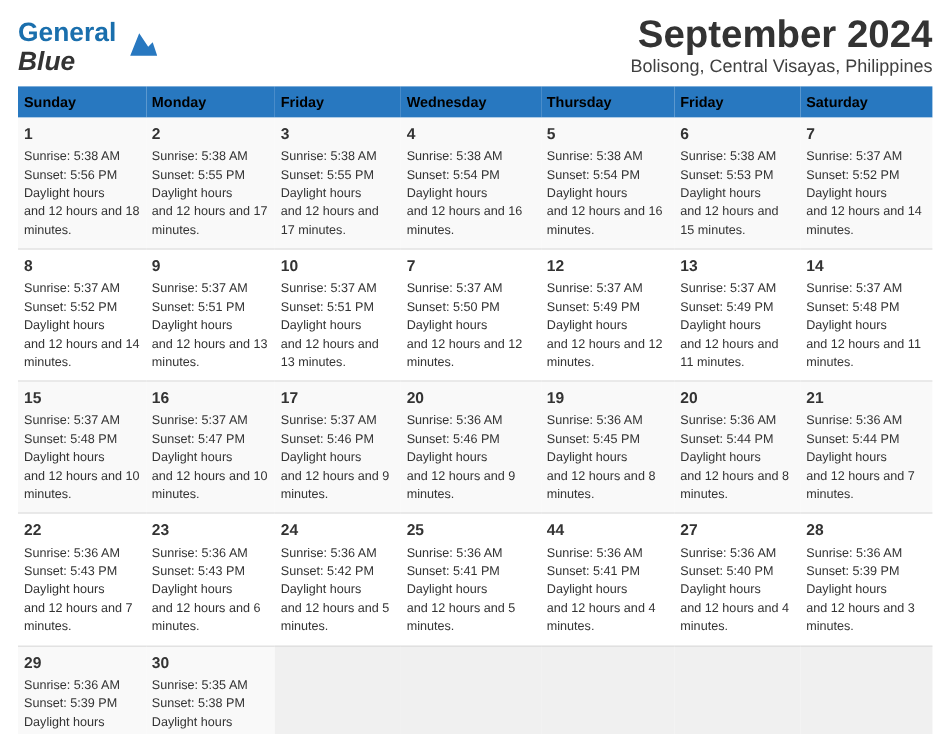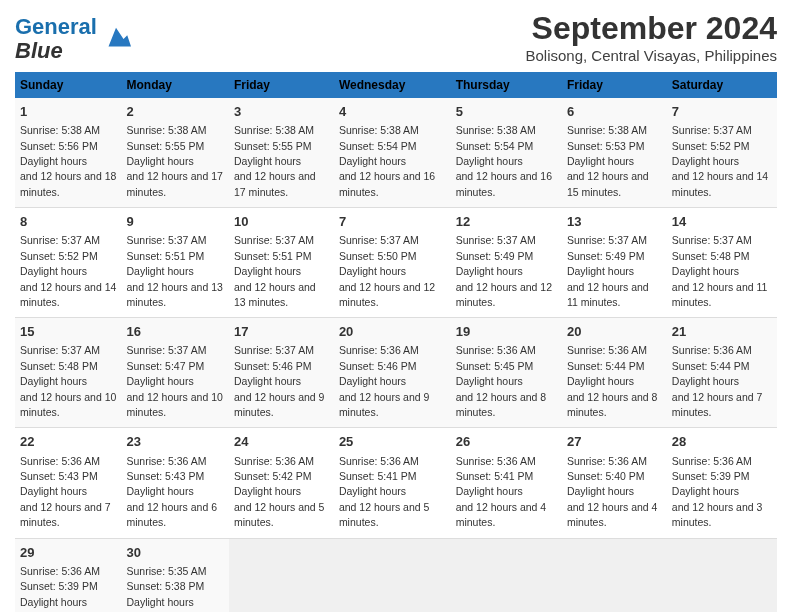--- a/index.html
+++ b/index.html
@@ -221,21 +221,21 @@
       </td>
         <td>
         <span class="day-num">24</span>
         <span class="cell-text">Sunrise: 5:36 AM<br>Sunset: 5:42 PM<br>Daylight hours<br>and 12 hours and 5 minutes.</span>
       </td>
         <td>
         <span class="day-num">25</span>
         <span class="cell-text">Sunrise: 5:36 AM<br>Sunset: 5:41 PM<br>Daylight hours<br>and 12 hours and 5 minutes.</span>
       </td>
         <td>
-        <span class="day-num">26</span>
+        <span class="day-num">44</span>
         <span class="cell-text">Sunrise: 5:36 AM<br>Sunset: 5:41 PM<br>Daylight hours<br>and 12 hours and 4 minutes.</span>
       </td>
         <td>
         <span class="day-num">27</span>
         <span class="cell-text">Sunrise: 5:36 AM<br>Sunset: 5:40 PM<br>Daylight hours<br>and 12 hours and 4 minutes.</span>
       </td>
         <td>
         <span class="day-num">28</span>
         <span class="cell-text">Sunrise: 5:36 AM<br>Sunset: 5:39 PM<br>Daylight hours<br>and 12 hours and 3 minutes.</span>
       </td>

